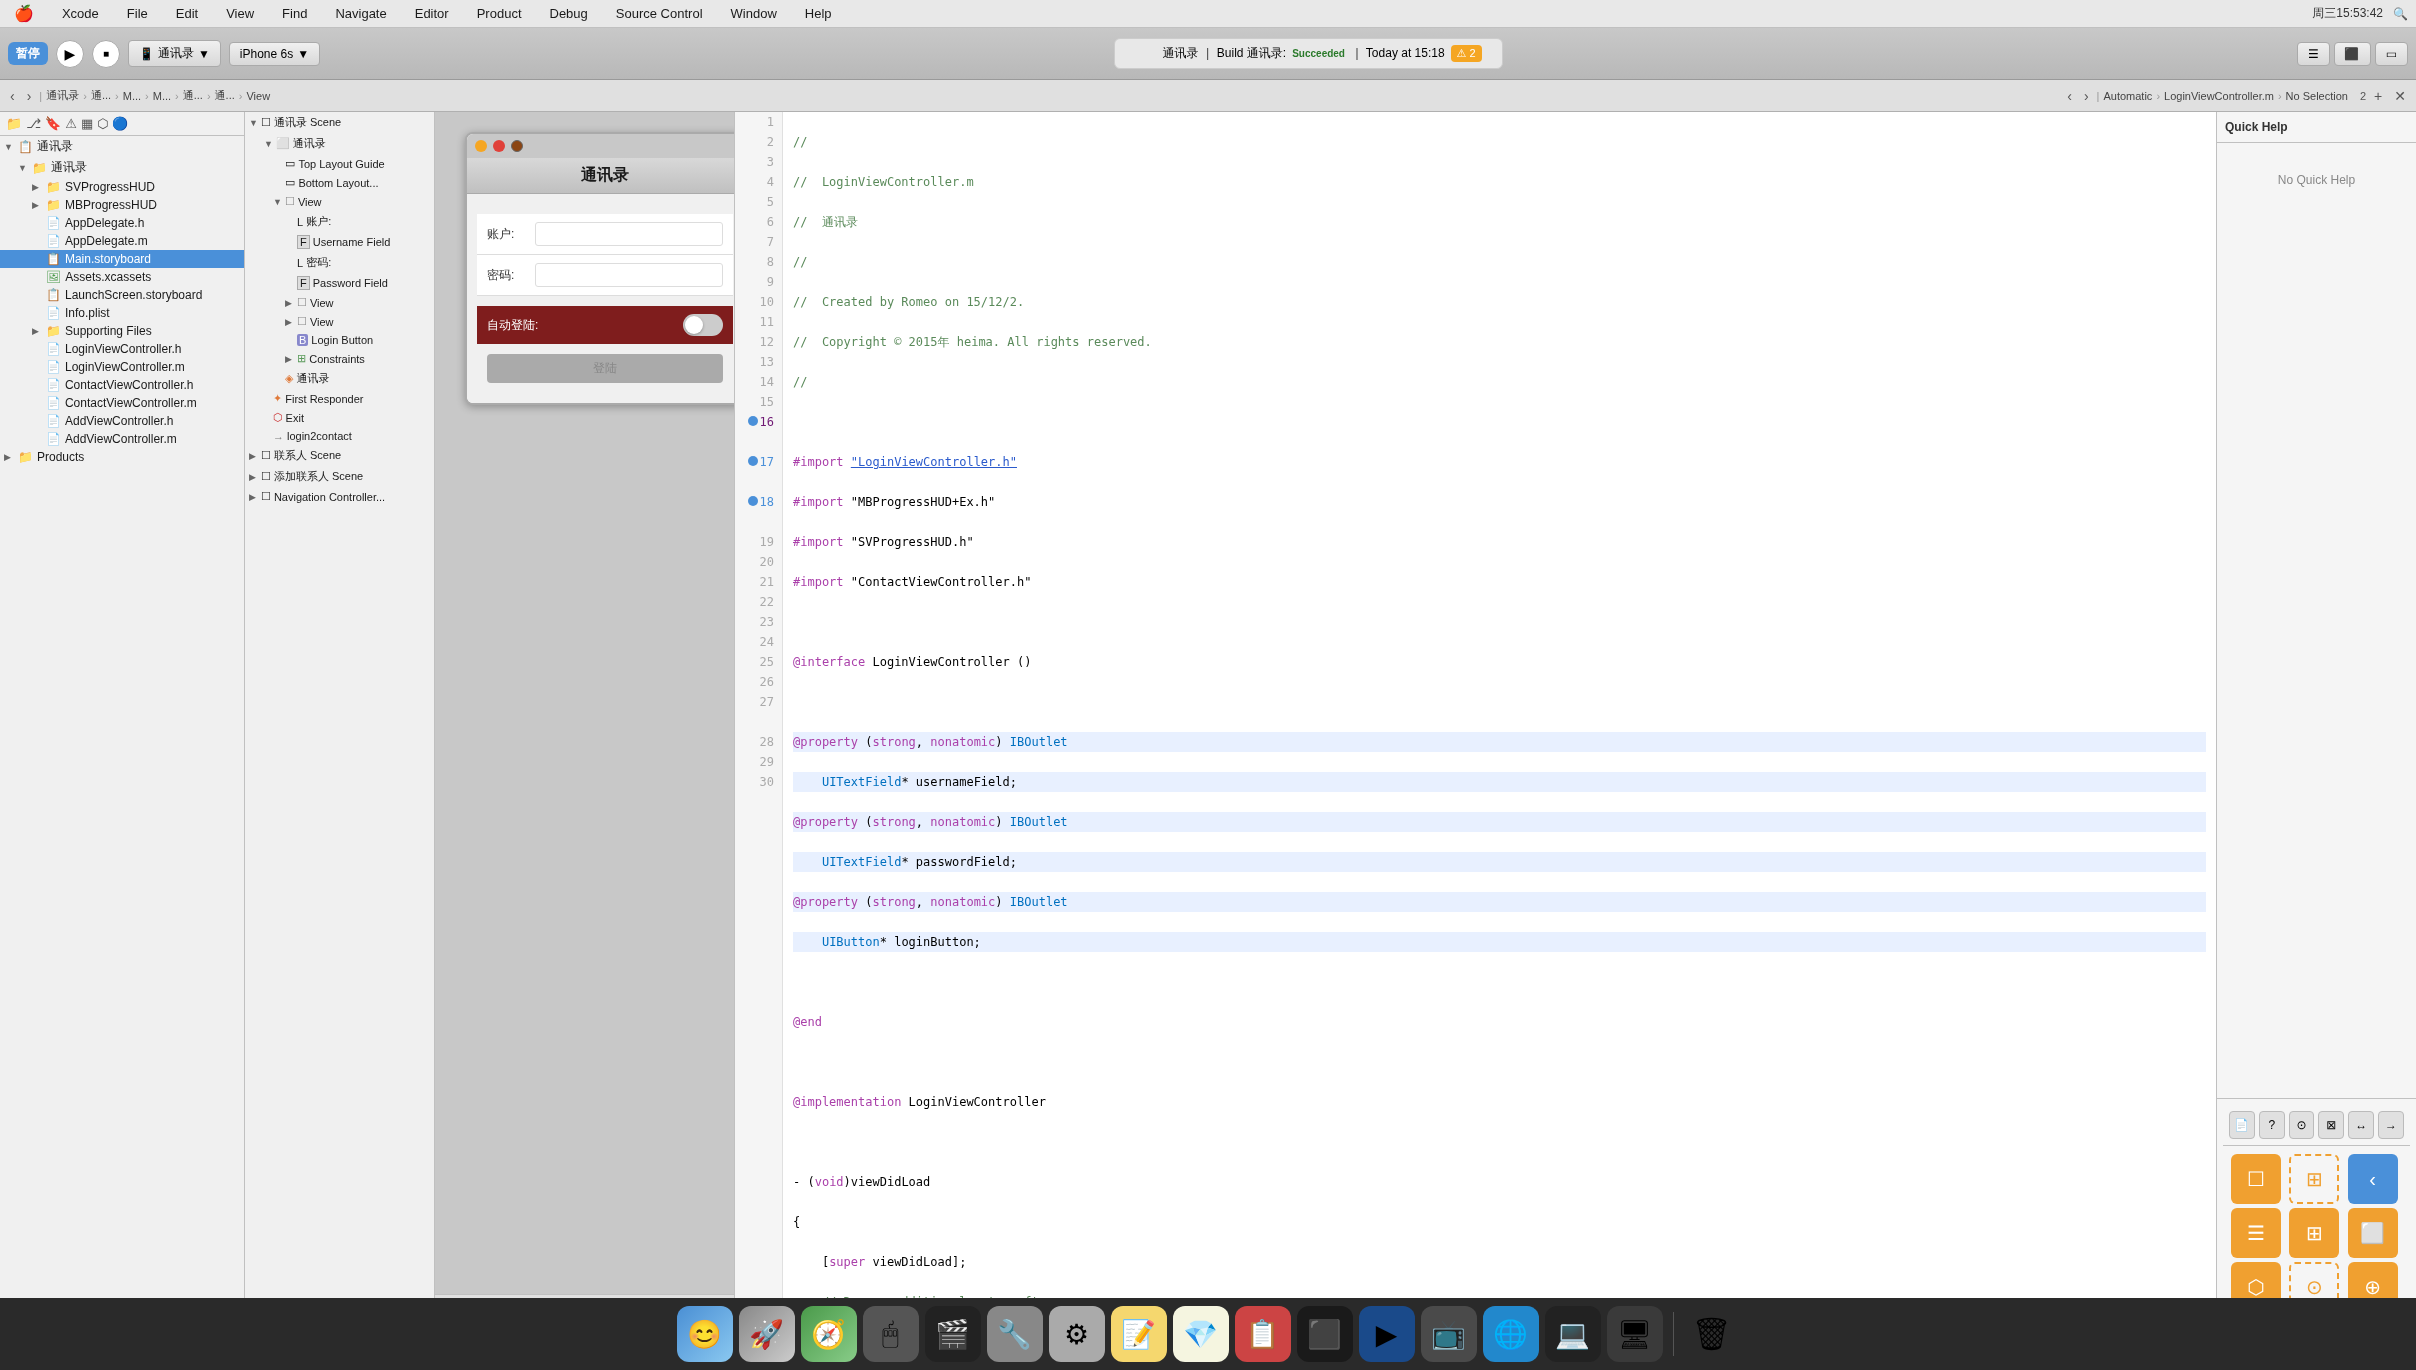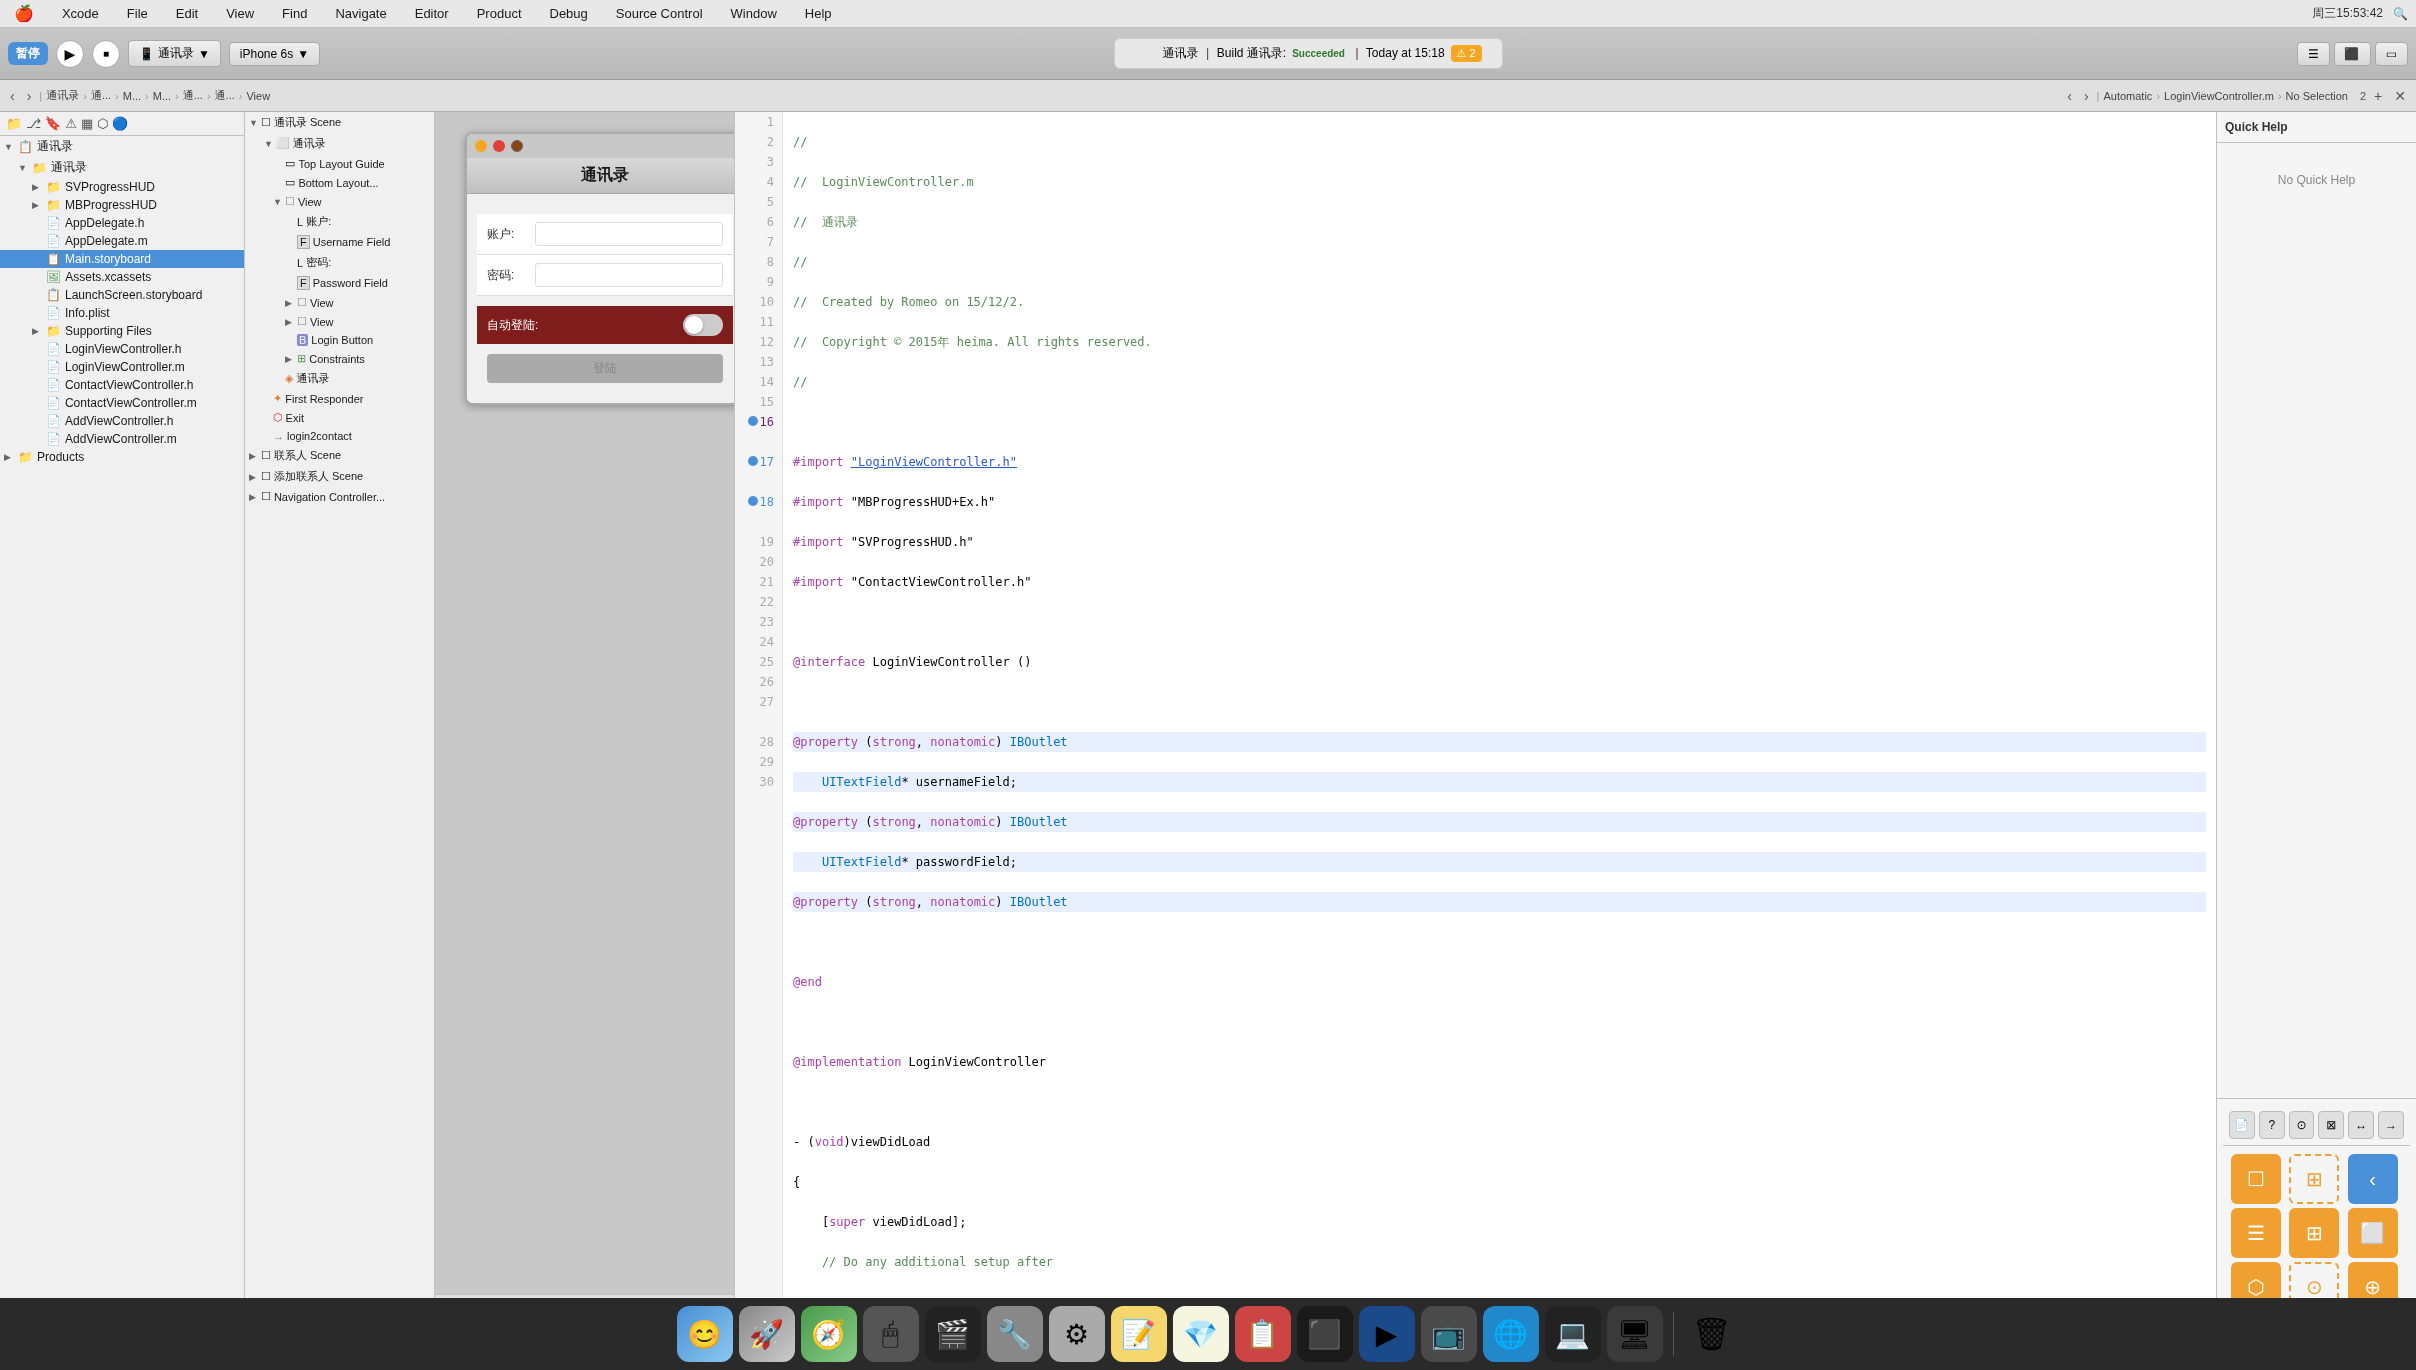--- a/index.html
+++ b/index.html
@@ -952,20 +952,21 @@
 <span class="code-line"><span class="c-keyword">#import</span> "SVProgressHUD.h"</span>
 <span class="code-line"><span class="c-keyword">#import</span> "ContactViewController.h"</span>
 <span class="code-line"></span>
 <span class="code-line"><span class="c-annotation">@interface</span> LoginViewController ()</span>
 <span class="code-line"></span>
 <span class="code-line line-selected"><span class="c-annotation">@property</span> (<span class="c-keyword">strong</span>, <span class="c-keyword">nonatomic</span>) <span class="c-type">IBOutlet</span></span>
 <span class="code-line line-selected">    <span class="c-type">UITextField</span>* usernameField;</span>
 <span class="code-line line-selected"><span class="c-annotation">@property</span> (<span class="c-keyword">strong</span>, <span class="c-keyword">nonatomic</span>) <span class="c-type">IBOutlet</span></span>
 <span class="code-line line-selected">    <span class="c-type">UITextField</span>* passwordField;</span>
 <span class="code-line line-selected"><span class="c-annotation">@property</span> (<span class="c-keyword">strong</span>, <span class="c-keyword">nonatomic</span>) <span class="c-type">IBOutlet</span></span>
+<span class="code-line line-selected">    <span class="c-type">UIButton</span>* loginButton;</span>
 <span class="code-line"></span>
 <span class="code-line"><span class="c-annotation">@end</span></span>
 <span class="code-line"></span>
 <span class="code-line"><span class="c-annotation">@implementation</span> LoginViewController</span>
 <span class="code-line"></span>
 <span class="code-line">- (<span class="c-keyword">void</span>)viewDidLoad</span>
 <span class="code-line">{</span>
 <span class="code-line">    [<span class="c-keyword">super</span> viewDidLoad];</span>
 <span class="code-line c-comment">    // Do any additional setup after</span>
 

